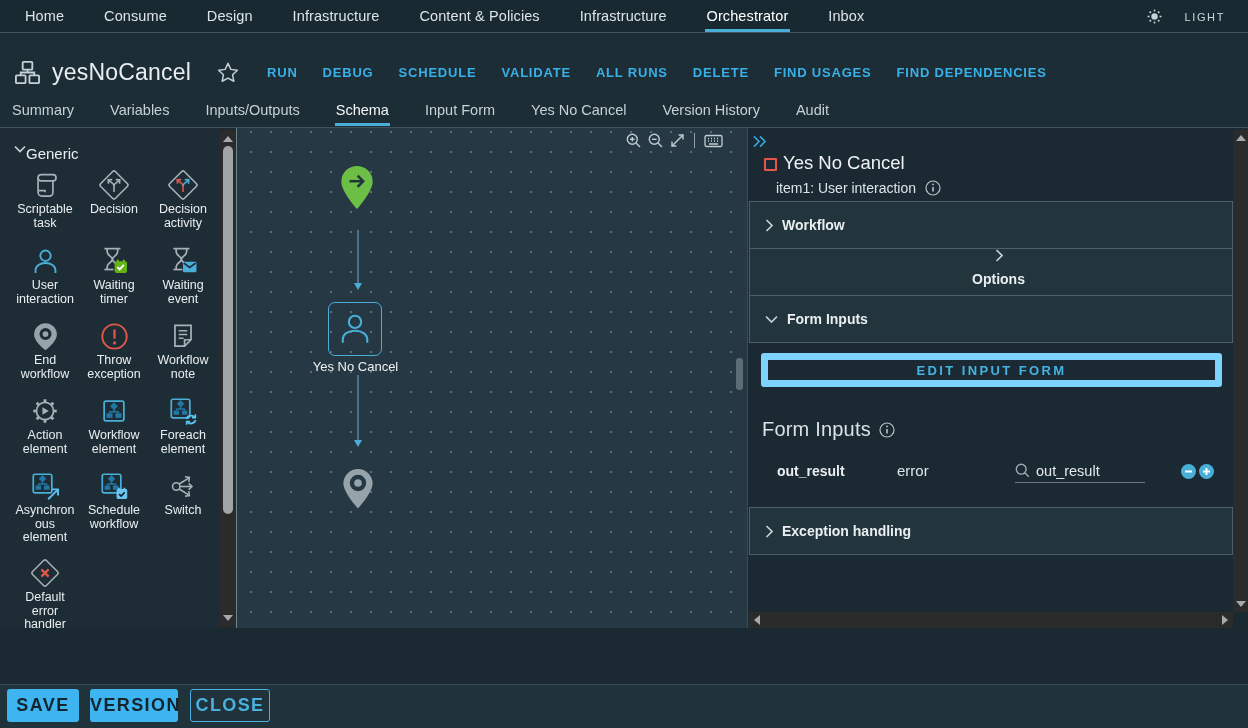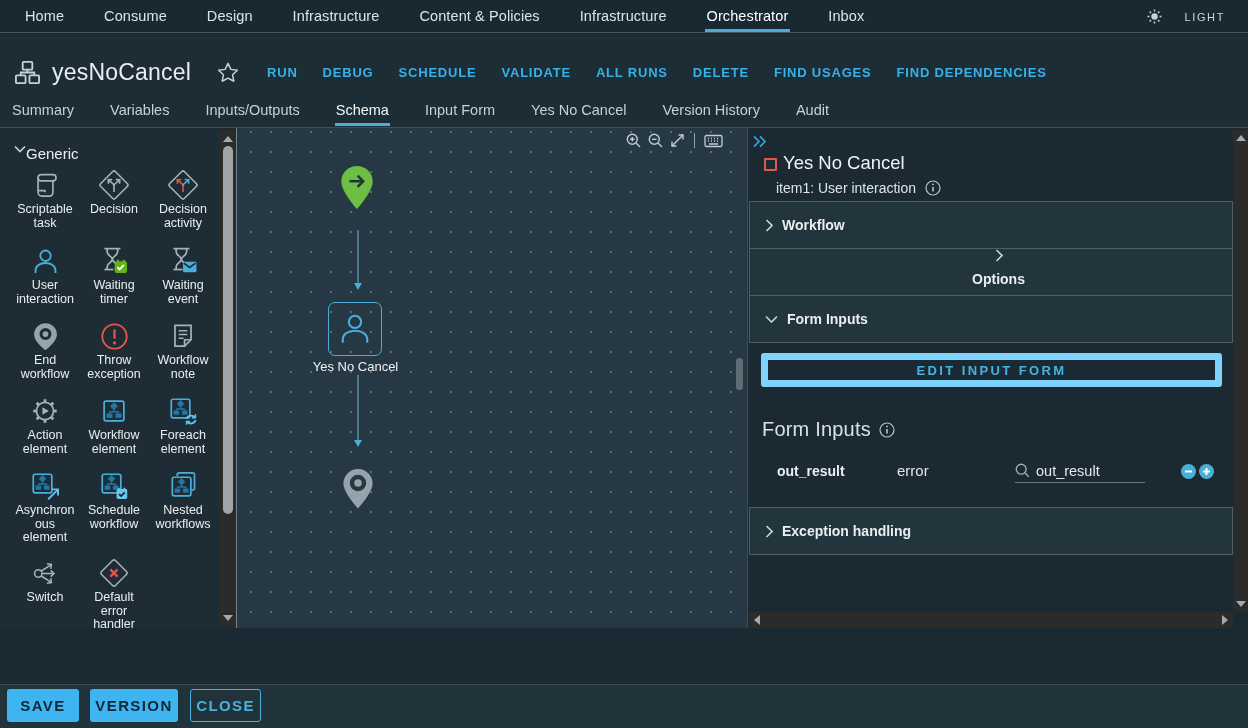--- a/index.html
+++ b/index.html
@@ -209,26 +209,26 @@
   }
 
   
   .gap-strip { position:absolute; top:628px; left:0; width:1248px; height:56px; background:#1b2a32; }
   .footer {
     position:absolute; top:684px; left:0; width:1248px; height:44px;
     background:#20323a; border-top:1px solid #3b4c55;
   }
   .footer .btn {
     position:absolute; top:4px; height:33px; border-radius:3px;
-    font-size:15px; font-weight:bold; letter-spacing:1.4px;
+    font-size:18px; font-weight:bold; letter-spacing:1.4px;
     font-family:"Liberation Sans", sans-serif; cursor:pointer;text-align:center;
   }
   .btn-save    { left:7px;   width:72px; background:#3eb5f1; border:none; color:#132630; }
   .btn-version { left:90px;  width:88px; background:#3eb5f1; border:none; color:#132630; }
-  .btn-close   { left:190px; width:71px; background:transparent; border:1px solid #49b0e0; color:#49b0e0; }
+  .btn-close   { left:190px; width:80px; background:transparent; border:1px solid #49b0e0; color:#49b0e0; }
 </style>
 </head>
 <body>
 
 <div class="topnav">
   <div class="topnav-items">
     <div class="topnav-item">Home</div>
     <div class="topnav-item">Consume</div>
     <div class="topnav-item">Design</div>
     <div class="topnav-item">Infrastructure</div>
@@ -517,34 +517,20 @@
             <rect x="14" y="14.6" width="5.2" height="3.9" fill="#2278a5"></rect>
             <rect x="17.4" y="17.8" width="10" height="9.4" rx="1.4" fill="#6ac6ef"></rect>
             <path d="M19.6 16.6 v2 M24.8 16.6 v2" stroke="#6ac6ef" stroke-width="1.7"></path>
             <path d="M19.8 22.6 l1.9 1.9 3.3 -3.5" stroke="#15262e" stroke-width="1.6"></path>
           </svg>
         </span>
         <span class="pal-label">Schedule
 workflow</span>
       </div>
 
-      <div class="pal-item">
-        <span class="pal-icon">
-          <svg width="32" height="32" viewBox="0 0 30 30" fill="none">
-            <path d="M9.6 5.6 V4.4 a1.8 1.8 0 0 1 1.8 -1.8 H24 a1.8 1.8 0 0 1 1.8 1.8 V17 a1.8 1.8 0 0 1 -1.8 1.8 H23.2" stroke="#49afd9" stroke-width="1.6"></path>
-            <rect x="5" y="6.8" width="17.4" height="17.4" rx="1.8" stroke="#49afd9" stroke-width="1.6" fill="#1e2d35"></rect>
-            <rect x="11.2" y="8.6" width="5" height="5" transform="rotate(45 13.7 11.1)" fill="#2278a5"></rect>
-            <path d="M13.7 13.5 v2.4 M9.8 15.9 h7.8 M9.8 15.9 v1.5 M17.6 15.9 v1.5" stroke="#2278a5" stroke-width="1.3"></path>
-            <rect x="7.2" y="17.4" width="5.2" height="3.9" fill="#2278a5"></rect>
-            <rect x="15" y="17.4" width="5.2" height="3.9" fill="#2278a5"></rect>
-          </svg>
-        </span>
-        <span class="pal-label">Nested
-workflows</span>
-      </div>
 
       <div class="pal-item">
         <span class="pal-icon">
           <svg width="31" height="31" viewBox="0 0 30 30" fill="none" stroke="#a6b2b9" stroke-width="1.5">
             <circle cx="8" cy="15" r="3.6"></circle>
             <path d="M11.6 15 H23"></path>
             <path d="M20 12 l3.2 3 -3.2 3"></path>
             <path d="M10.8 12.6 L20.4 6.6"></path>
             <path d="M16.4 5.6 l4.3 0.7 -0.6 4.3"></path>
             <path d="M10.8 17.4 L20.4 23.4"></path>

